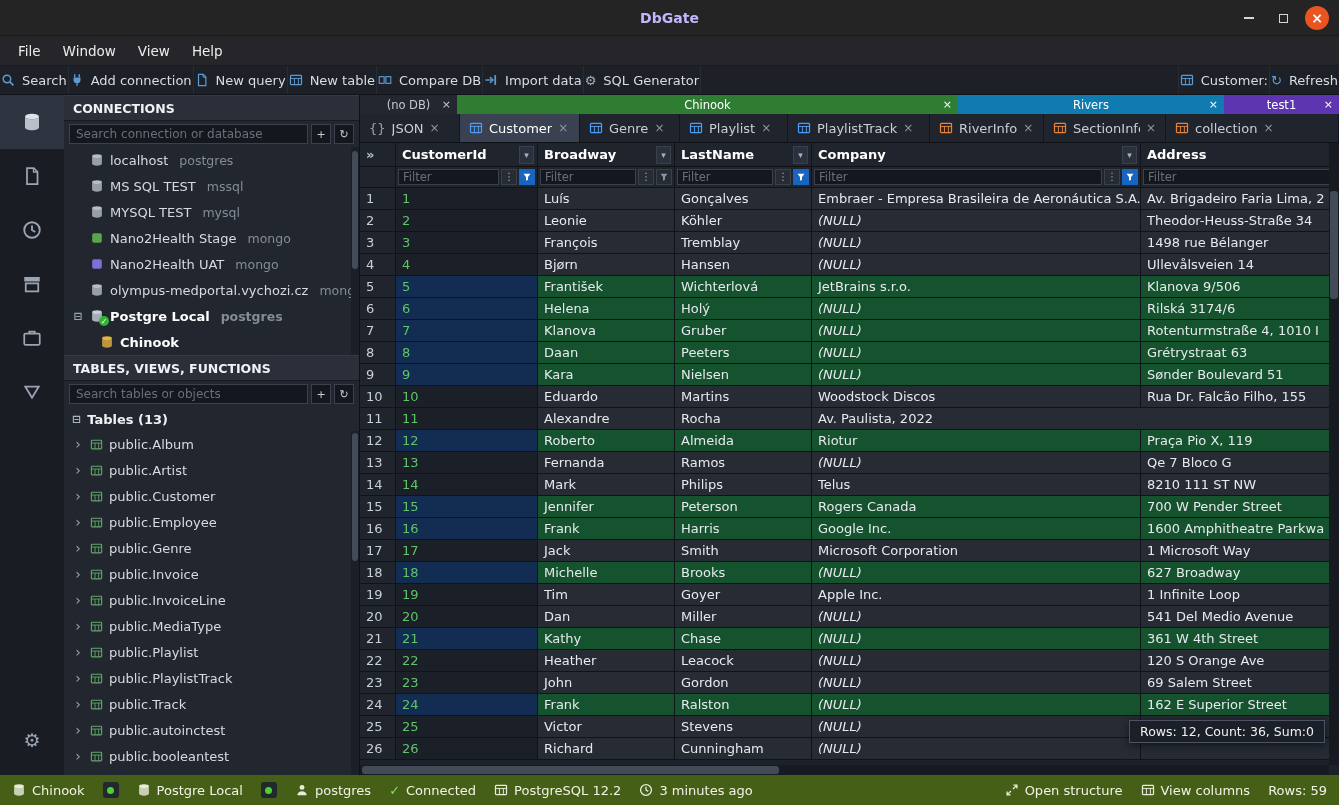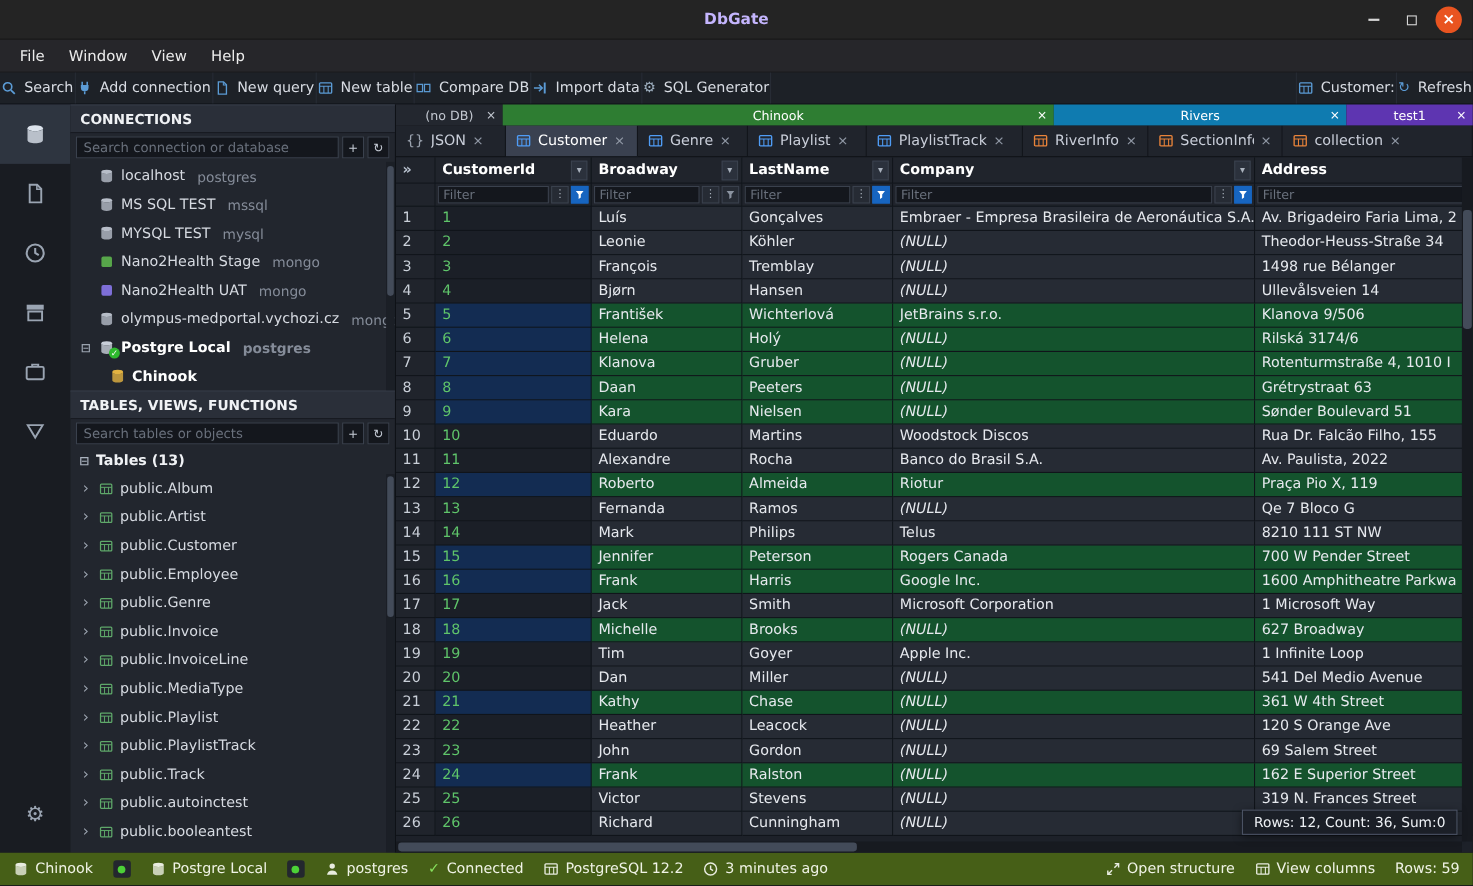--- a/index.html
+++ b/index.html
@@ -95,21 +95,21 @@
   .row.sel .datacell{background:#14532d;}
   .row.sel .c-id{background:#132c52;}
   .nullv{color:#8d939e;font-style:italic;}
   .dd-chip{width:15px;height:18px;background:#2b313c;border:1px solid #3a414d;color:#aab2bd;display:flex;
            align-items:center;justify-content:center;font-size:9px;flex:none;}
   .hdr-label{overflow:hidden;white-space:nowrap;}
   .vscroll{position:absolute;top:0;right:0;bottom:10px;width:10px;background:#171a20;}
   .vthumb{position:absolute;top:48px;right:1px;width:8px;height:108px;background:#434b59;border-radius:3px;}
   .hscroll{position:absolute;left:0;right:10px;bottom:0;height:10px;background:#171a20;}
   .hthumb{position:absolute;left:2px;top:1px;height:8px;width:43%;background:#434b59;border-radius:3px;}
-  .sel-popup{position:absolute;right:14px;bottom:16px;background:#1b1f27;border:1px solid #4a5263;color:#eef1f5;
+  .sel-popup{position:absolute;right:14px;bottom:32px;background:#1b1f27;border:1px solid #4a5263;color:#eef1f5;
              font-size:12.5px;padding:3px 10px;box-shadow:0 2px 8px rgba(0,0,0,.55);}
 
   
   .statusbar{height:30px;background:#465f17;display:flex;align-items:center;padding:0 12px;color:#f0f3e6;}
   .sb-group{display:flex;align-items:center;gap:18px;}
   .sb-group.right{margin-left:auto;}
   .sb-item{display:flex;align-items:center;gap:6px;}
   .led{width:16px;height:16px;background:#23272e;border-radius:3px;display:inline-flex;align-items:center;justify-content:center;}
   .led-dot{width:7px;height:7px;border-radius:50%;background:#4cd137;}
 
@@ -813,21 +813,20 @@
               <div class="g-cell c-first datacell">Eduardo</div>
               <div class="g-cell c-last datacell">Martins</div>
               <div class="g-cell c-company datacell">Woodstock Discos</div>
               <div class="g-cell c-addr datacell">Rua Dr. Falcão Filho, 155</div>
             </div>
             <div class="g-row row">
               <div class="g-cell c-num">11</div>
               <div class="g-cell c-id">11</div>
               <div class="g-cell c-first datacell">Alexandre</div>
               <div class="g-cell c-last datacell">Rocha</div>
-              <div class="g-cell c-company datacell">Banco do Brasil S.A.</div>
               <div class="g-cell c-addr datacell">Av. Paulista, 2022</div>
             </div>
             <div class="g-row row sel">
               <div class="g-cell c-num">12</div>
               <div class="g-cell c-id">12</div>
               <div class="g-cell c-first datacell">Roberto</div>
               <div class="g-cell c-last datacell">Almeida</div>
               <div class="g-cell c-company datacell">Riotur</div>
               <div class="g-cell c-addr datacell">Praça Pio X, 119</div>
             </div>

